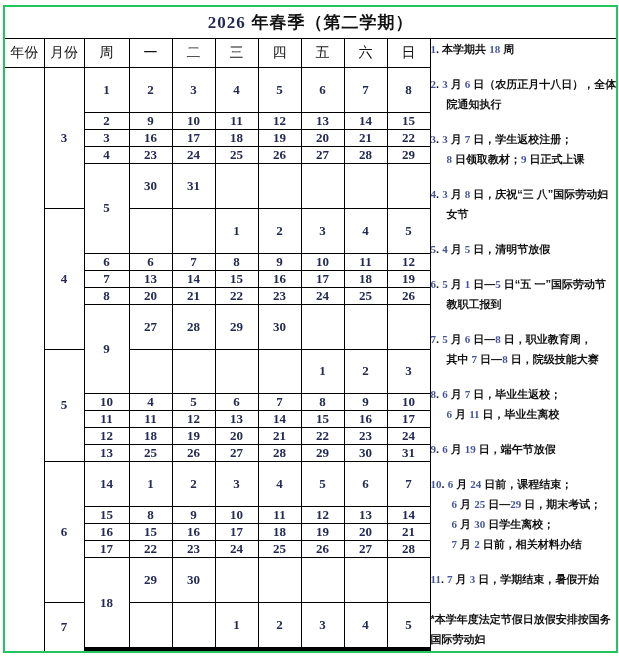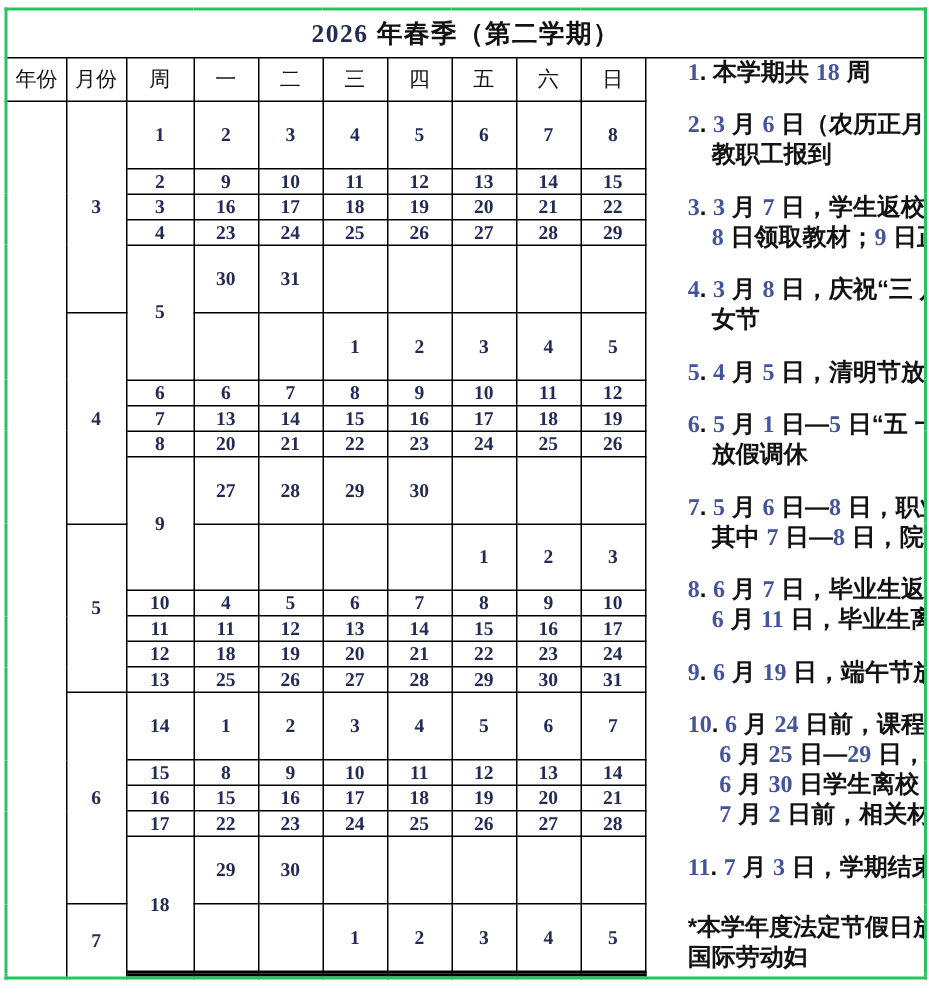--- a/index.html
+++ b/index.html
@@ -11,21 +11,21 @@
   
   .title-cell{height:31px;text-align:center;font-weight:bold;font-size:17px;letter-spacing:1px;}
   
   .header-row th{height:28px;font-size:14px;font-weight:normal;text-align:center;}
   
   .ycell{background:#fff;}
   .m,.w,.d{text-align:center;vertical-align:middle;font-weight:bold;font-size:13px;
            font-family:"Liberation Serif","DejaVu Serif",serif;color:#232a54;}
   
   .notes-cell{vertical-align:top;text-align:left;padding:6px 3px 0 6px;}
-  .notes{height:612px;overflow:hidden;font-size:16px;line-height:20px;font-weight:bold;color:#121212;padding-left:28px;}
+  .notes{height:612px;overflow:hidden;font-size:11px;line-height:20px;font-weight:bold;color:#121212;}
   .note-item{margin:0 0 15px 0;}
   .note-line{white-space:nowrap;}
   .note-line.cont{padding-left:16px;}
   .note-item.wide .note-line.cont{padding-left:21px;}
   .note-item.footnote{margin-top:20px;}
   .notes .num{color:#44549c;font-family:"Liberation Serif","DejaVu Serif",serif;}
   .title-cell .num{color:#232a54;font-family:"Liberation Serif","DejaVu Serif",serif;}
 </style>
 </head>
 <body>
@@ -62,36 +62,36 @@
     <th>五</th>
     <th>六</th>
     <th>日</th>
     <td class="notes-cell" rowspan="26">
       <div class="notes">
         <div class="note-item">
                 <div class="note-line"><span class="num">1</span>. 本学期共 <span class="num">18</span> 周</div>
               </div>
         <div class="note-item">
           <div class="note-line"><span class="num">2</span>. <span class="num">3</span> 月 <span class="num">6</span> 日（农历正月十八日），全体</div>
-          <div class="note-line cont">教职工报到</div>
+          <div class="note-line cont">院通知执行</div>
         </div>
         <div class="note-item">
           <div class="note-line"><span class="num">3</span>. <span class="num">3</span> 月 <span class="num">7</span> 日，学生返校注册；</div>
           <div class="note-line cont"><span class="num">8</span> 日领取教材；<span class="num">9</span> 日正式上课</div>
         </div>
         <div class="note-item">
           <div class="note-line"><span class="num">4</span>. <span class="num">3</span> 月 <span class="num">8</span> 日，庆祝“三 八”国际劳动妇</div>
           <div class="note-line cont">女节</div>
         </div>
         <div class="note-item">
                 <div class="note-line"><span class="num">5</span>. <span class="num">4</span> 月 <span class="num">5</span> 日，清明节放假</div>
               </div>
         <div class="note-item">
           <div class="note-line"><span class="num">6</span>. <span class="num">5</span> 月 <span class="num">1</span> 日—<span class="num">5</span> 日“五 一”国际劳动节</div>
-          <div class="note-line cont">放假调休</div>
+          <div class="note-line cont">教职工报到</div>
         </div>
         <div class="note-item">
           <div class="note-line"><span class="num">7</span>. <span class="num">5</span> 月 <span class="num">6</span> 日—<span class="num">8</span> 日，职业教育周，</div>
           <div class="note-line cont">其中 <span class="num">7</span> 日—<span class="num">8</span> 日，院级技能大赛</div>
         </div>
         <div class="note-item">
           <div class="note-line"><span class="num">8</span>. <span class="num">6</span> 月 <span class="num">7</span> 日，毕业生返校；</div>
           <div class="note-line cont"><span class="num">6</span> 月 <span class="num">11</span> 日，毕业生离校</div>
         </div>
         <div class="note-item">

